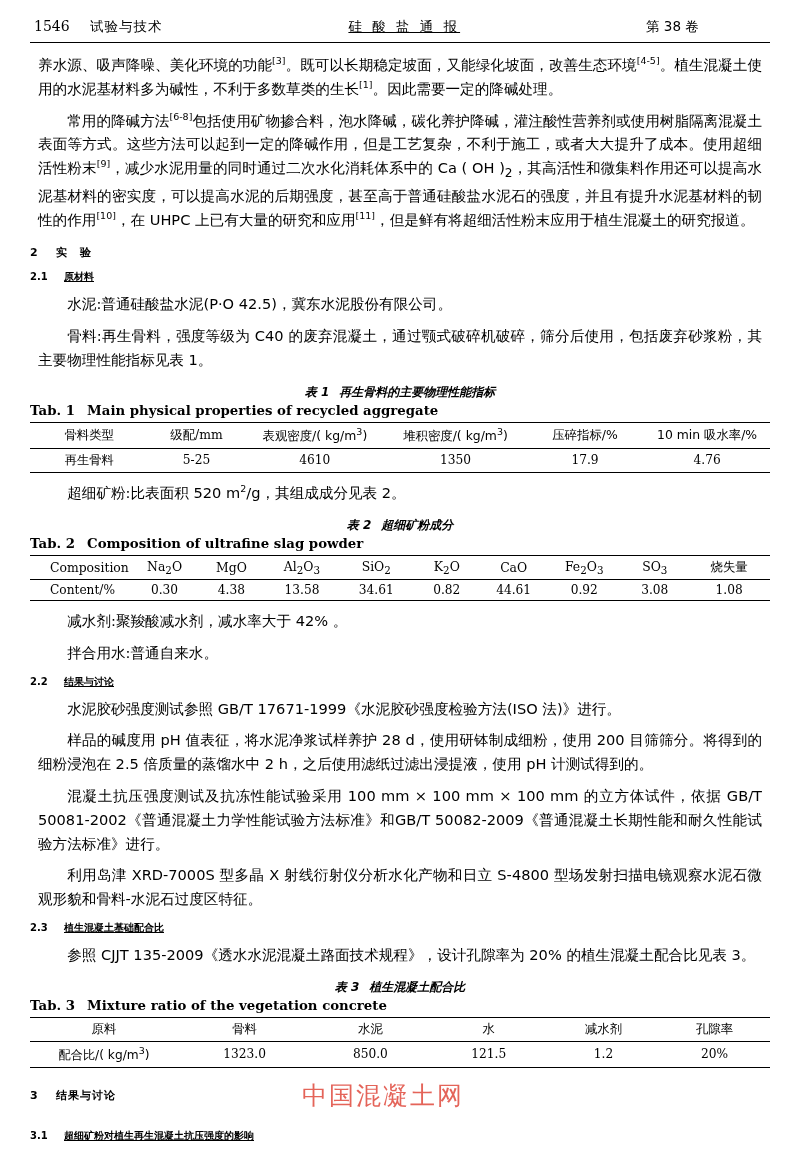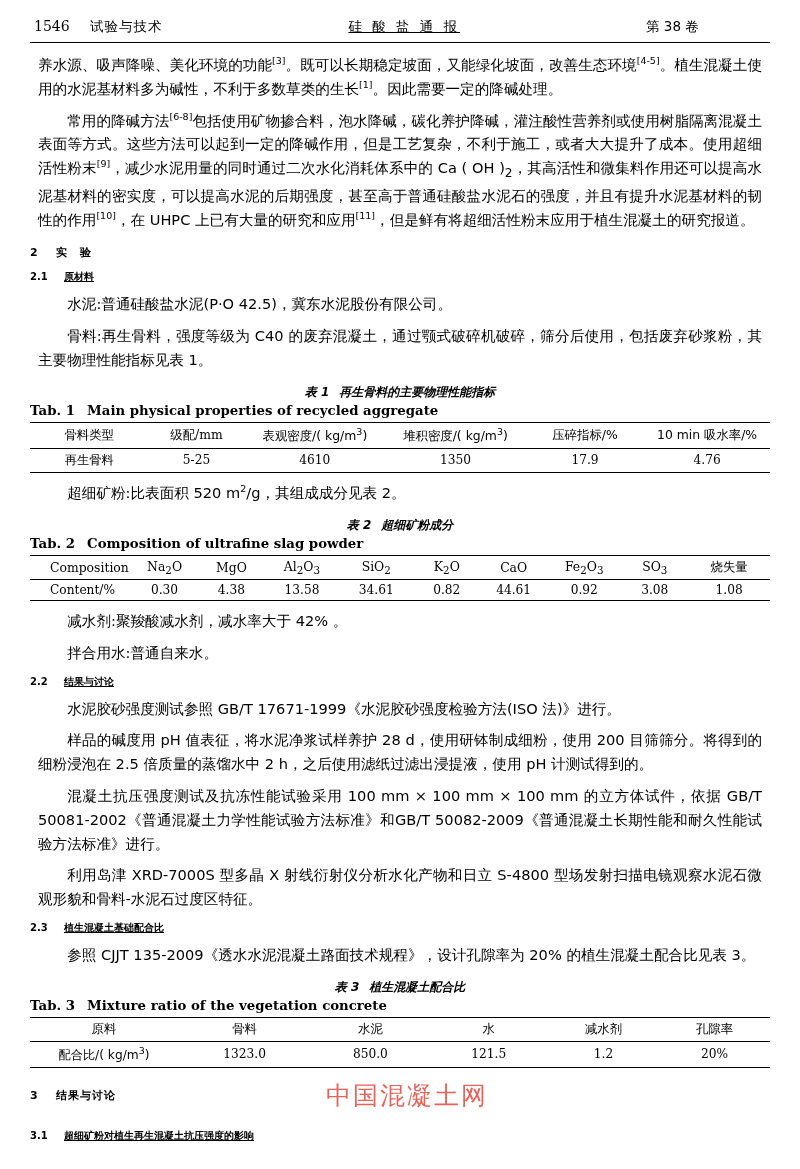--- a/index.html
+++ b/index.html
@@ -108,21 +108,21 @@
     padding: 3px 2px;
     font-weight: normal;
   }
   table.data thead tr { border-top: 1px solid #000; border-bottom: 1px solid #000; }
   table.data tbody tr:last-child { border-bottom: 1px solid #000; }
   table.data th { font-size: 12.4px; }
   .cjk { font-family: "DejaVu Sans", "Liberation Sans", sans-serif; }
   
   .watermark {
     position: absolute;
-    left: 326px;
+    left: 302px;
     top: 1079px;
     font-size: 25px;
     color: #e2574c;
     letter-spacing: 2px;
     font-family: "DejaVu Sans", "Liberation Sans", sans-serif;
     opacity: .92;
   }
 </style>
 </head>
 <body>

